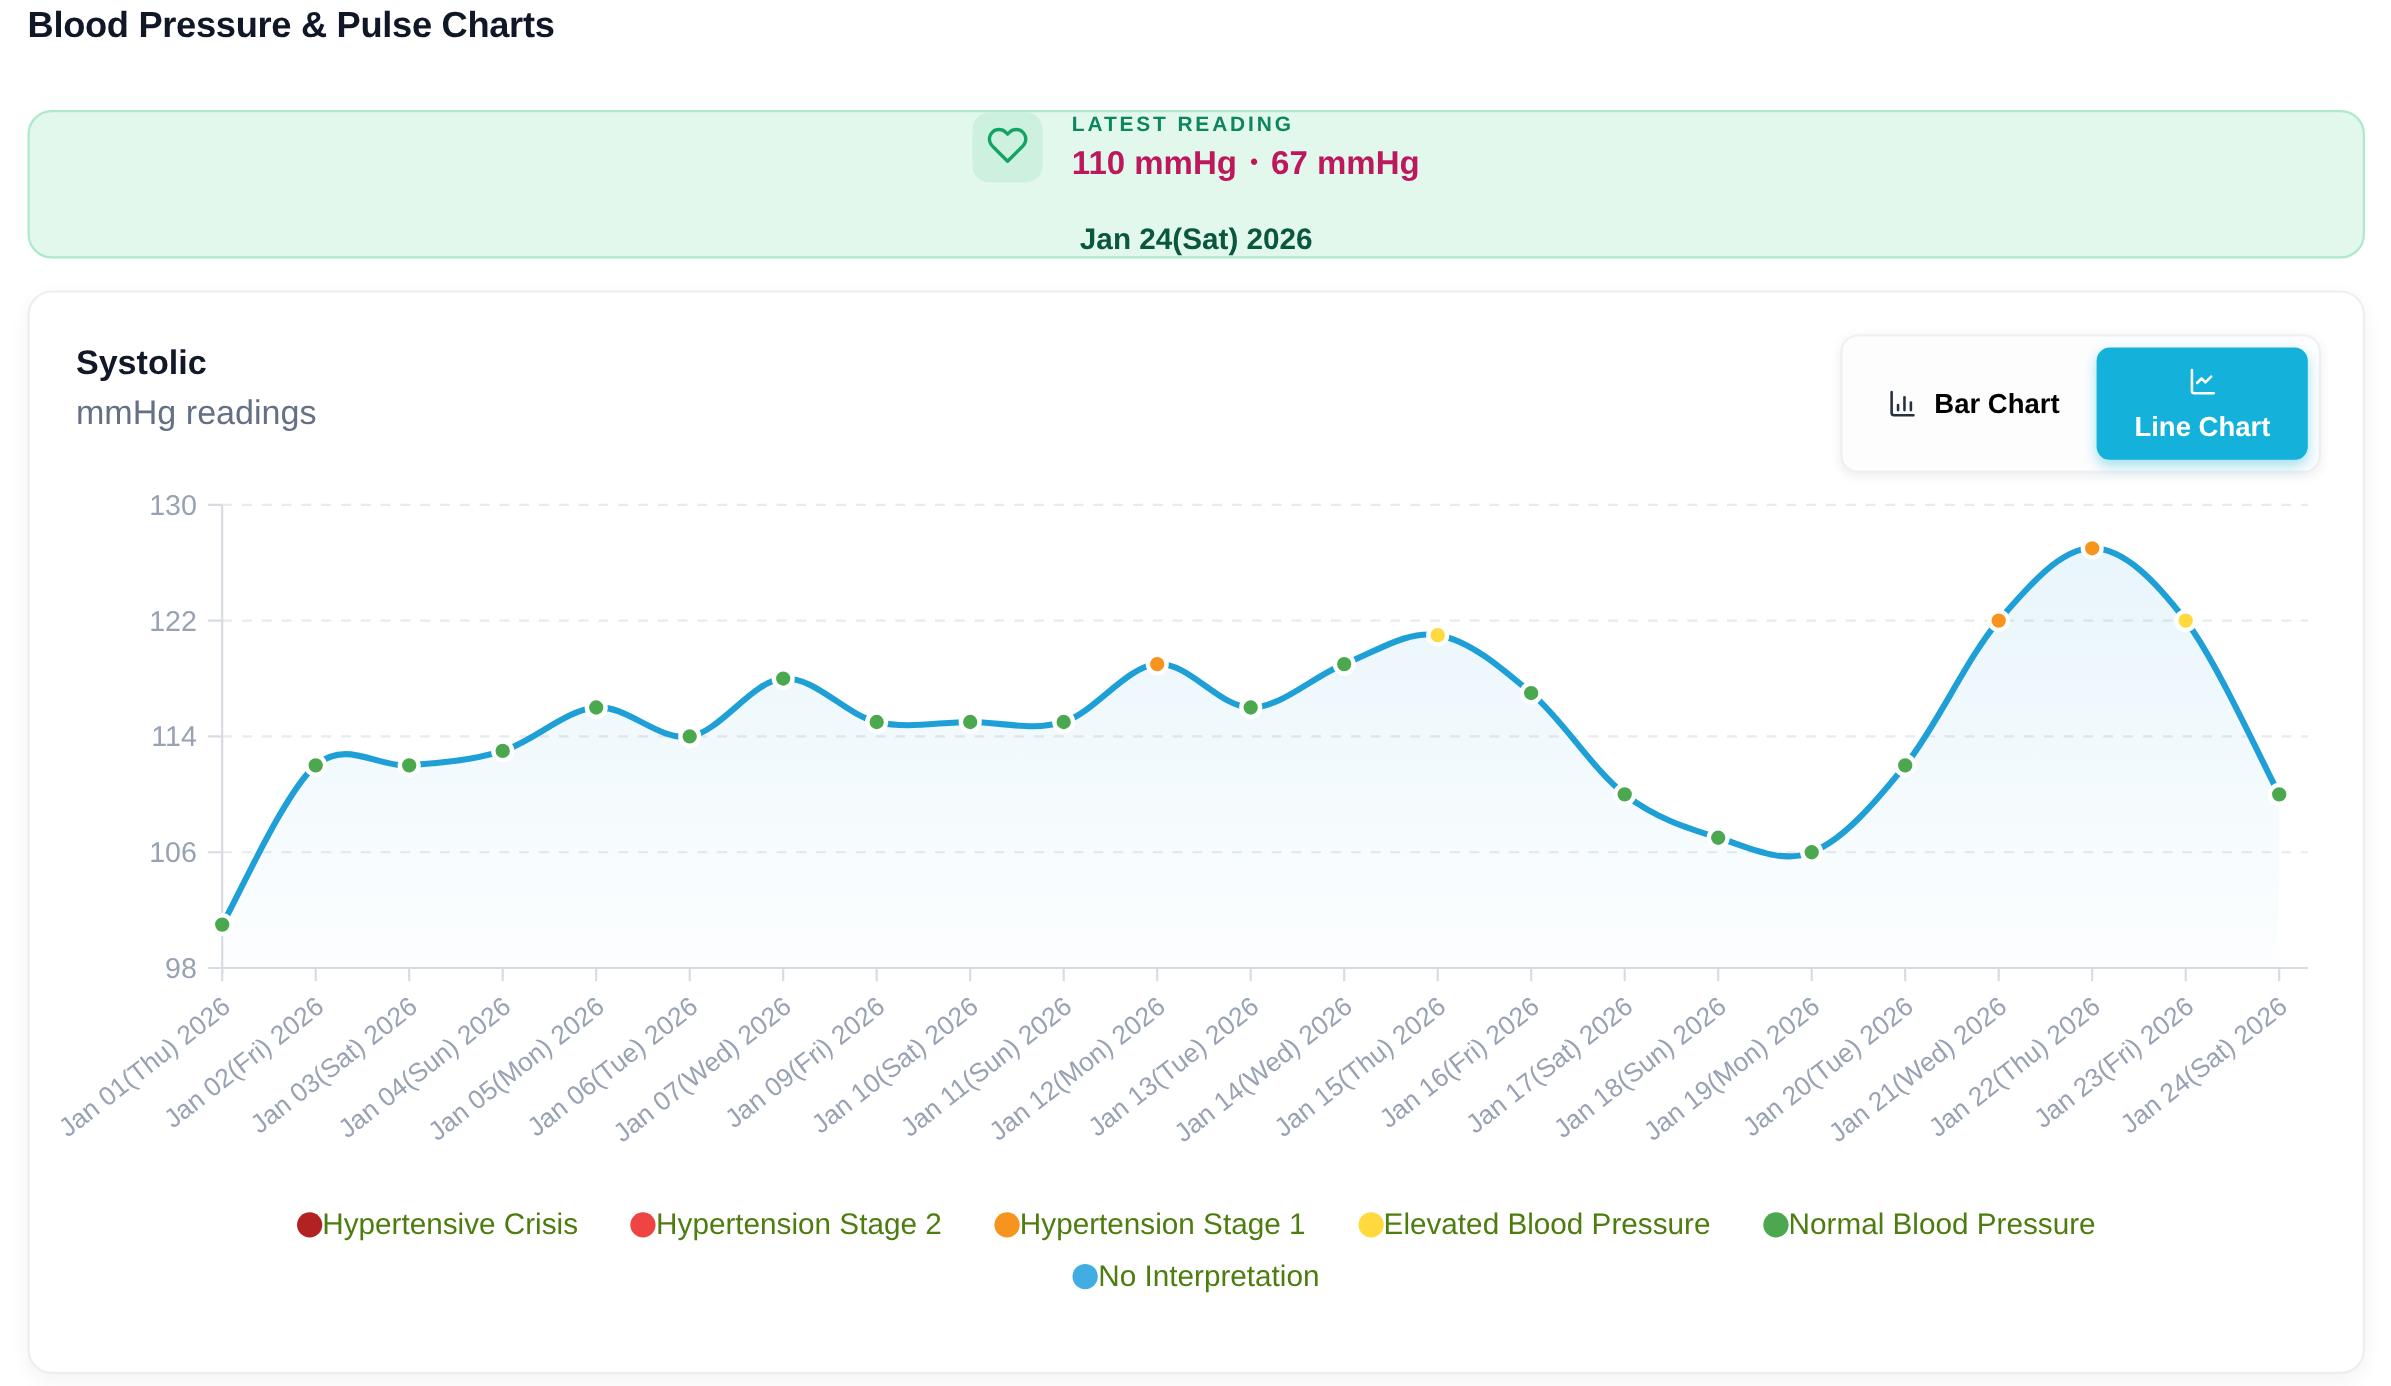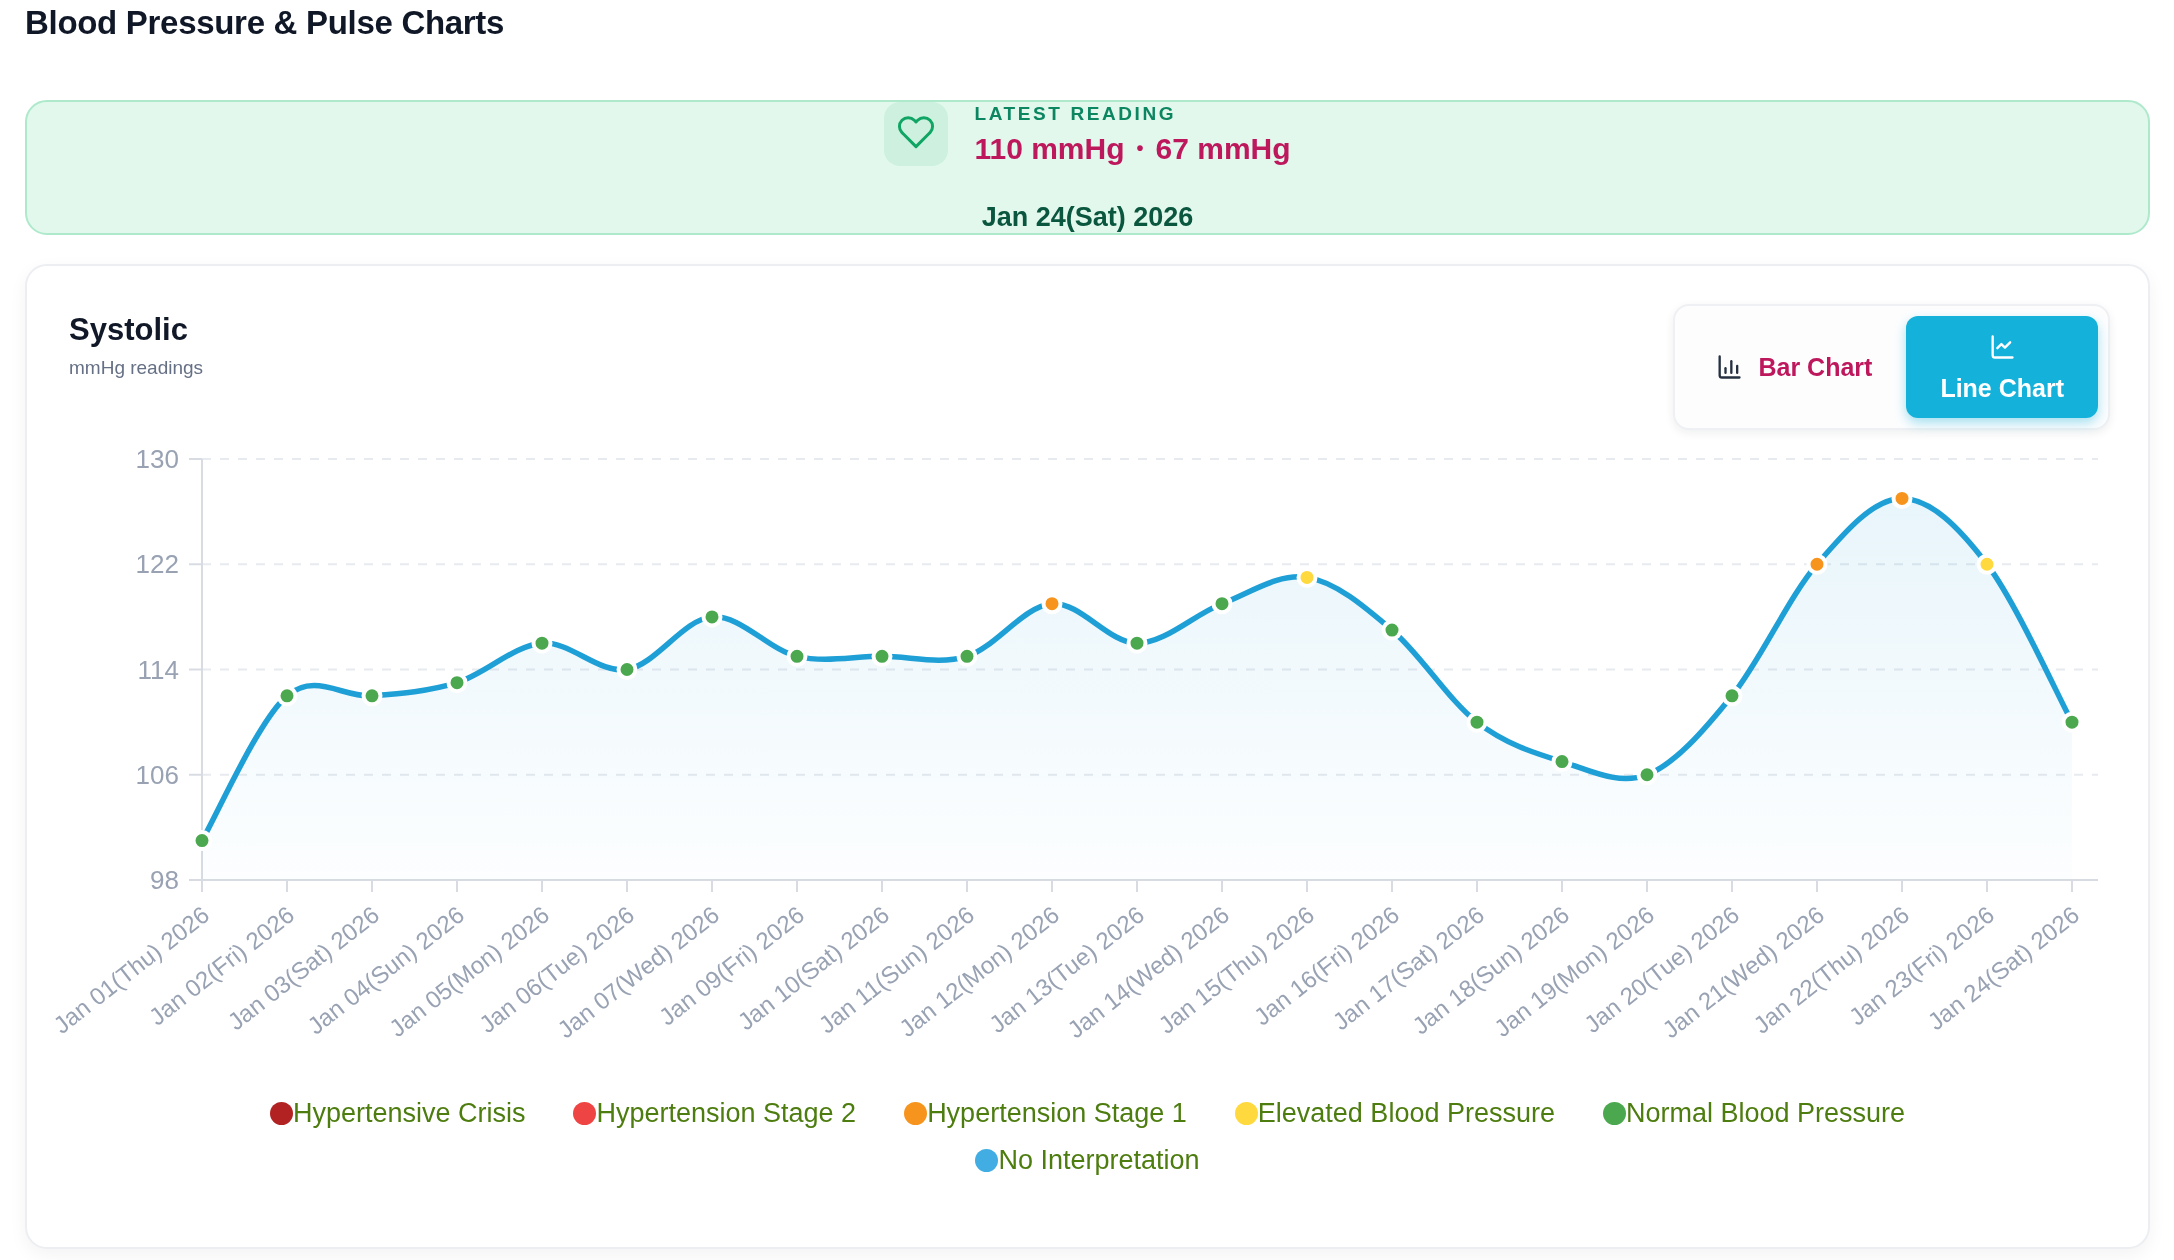--- a/index.html
+++ b/index.html
@@ -17,26 +17,26 @@
   .reading-label{font-size:19px;font-weight:700;letter-spacing:2.6px;color:#0C8561;}
   .reading-values{margin-top:7px;font-size:30px;font-weight:700;color:#be185d;display:flex;align-items:center;}
   .reading-sep{font-size:20px;margin:0 12px;}
   .banner-date{font-size:27px;font-weight:700;color:#0A563E;}
 
   
   .card{position:absolute;left:25px;top:264px;width:2125px;height:985px;box-sizing:border-box;
     background:#ffffff;border:2px solid #ECEEF2;border-radius:22px;box-shadow:0 6px 18px rgba(16,24,40,0.05);}
   .card-title-block{position:absolute;left:42px;top:46px;}
   .card-title-block h2{margin:0;font-size:31px;font-weight:700;color:#111827;}
-  .card-subtitle{margin-top:9px;font-size:19px;color:#667085;}
+  .card-subtitle{margin-top:9px;font-size:31px;color:#667085;}
 
   .toggle{position:absolute;right:38px;top:38px;display:flex;align-items:center;gap:4px;
     background:#FDFDFE;border:2px solid #EEF0F3;border-radius:16px;padding:10px;box-shadow:0 3px 10px rgba(16,24,40,0.07);}
   .toggle-btn{display:flex;align-items:center;gap:15px;font-family:"Liberation Sans",sans-serif;
-    font-size:25px;font-weight:700;color:#be185d;background:transparent;border:none;border-radius:12px;
+    font-size:25px;font-weight:700;color:#000000;background:transparent;border:none;border-radius:12px;
     padding:17px 30px;cursor:pointer;line-height:1;}
   .toggle-btn.active{background:#14B2DB;color:#ffffff;box-shadow:0 5px 12px rgba(20,178,219,0.38);padding:17px 34px;flex-direction:column;}
   .toggle-btn svg{display:block;}
 
   .chart-svg{position:absolute;left:0;top:160px;}
 
   .legend{position:absolute;left:0;right:0;top:832px;display:flex;flex-wrap:wrap;justify-content:center;
     column-gap:48px;row-gap:16px;max-width:1900px;margin:0 auto;}
   .legend-item{display:flex;align-items:center;font-size:27px;font-weight:500;color:#4d7c0f;}
   .legend-dot{width:23px;height:23px;border-radius:50%;flex:0 0 auto;}

